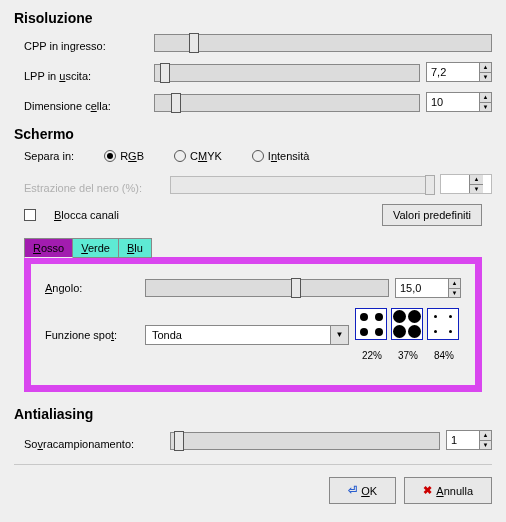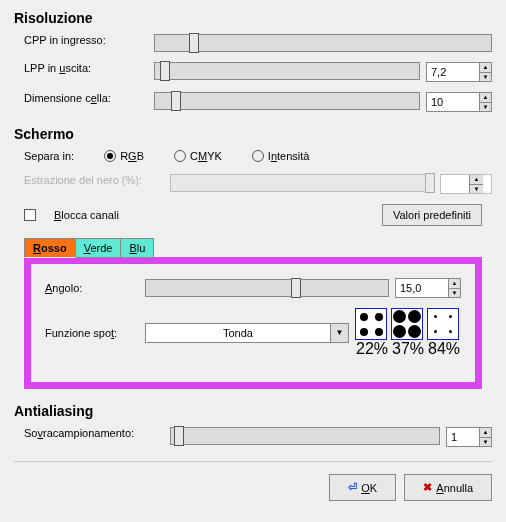--- a/index.html
+++ b/index.html
@@ -1,19 +1,19 @@
 <!DOCTYPE html>
 <html><head>
 <meta charset="utf-8">
 <style>
 * { box-sizing: border-box; margin: 0; padding: 0; }
 body { font-family: sans-serif; font-size: 11px; background: #efefef; color: #000; width: 506px; padding: 10px 14px; }
 .section-title { font-weight: bold; font-size: 14px; margin-bottom: 8px; }
 .section { margin-bottom: 14px; }
-.row { display: flex; align-items: flex-start; margin-bottom: 10px; gap: 6px; }
+.row { display: flex; align-items: flex-end; margin-bottom: 10px; gap: 6px; }
 .row label { width: 124px; }
 .row-indent { margin-left: 10px; }
 .slider-track { flex: 1; height: 18px; background: #dcdcdc; border: 1px solid #888; position: relative; }
 .slider-thumb { position: absolute; top: -2px; width: 10px; height: 20px; background: #e8e8e8; border: 1px solid #555; }
 .slider-track.disabled { background: #e8e8e8; border-color: #bbb; }
 .slider-track.disabled .slider-thumb { border-color: #aaa; }
 .spin { display: flex; border: 1px solid #888; background: #fff; height: 20px; width: 66px; }
 .spin input { border: none; width: 52px; padding: 2px 4px; font-size: 11px; background: transparent; outline: none; }
 .spin-btns { display: flex; flex-direction: column; border-left: 1px solid #888; width: 14px; }
 .spin-btns span { flex: 1; font-size: 6px; line-height: 8px; text-align: center; background: #e0e0e0; cursor: pointer; }
@@ -24,33 +24,33 @@
 .radio-item { display: flex; align-items: center; gap: 4px; cursor: pointer; }
 .radio-outer { width: 12px; height: 12px; border: 1px solid #555; border-radius: 50%; display: flex; align-items: center; justify-content: center; }
 .radio-inner { width: 6px; height: 6px; background: #000; border-radius: 50%; }
 .disabled-label { color: #b0b0b0; }
 .chk-row { display: flex; align-items: center; justify-content: space-between; margin: 0 10px 12px 10px; }
 .chk-item { display: flex; align-items: center; gap: 18px; cursor: pointer; }
 .chk-box { width: 12px; height: 12px; border: 1px solid #555; background: #fff; }
 .btn { border: 1px solid #888; background: #e8e8e8; padding: 4px 10px; font-size: 11px; cursor: pointer; display: inline-flex; align-items: center; gap: 4px; }
 .tabs { display: flex; margin-left: 10px; }
 .tab { border: 1px solid #888; padding: 3px 8px; background: #5eead4; cursor: pointer; position: relative; font-size: 11px; }
-.tab.active { background: #f97316; border-bottom: 1px solid #efefef; z-index: 2; font-weight: bold; }
+.tab.active { background: #a21caf; border-bottom: 1px solid #efefef; z-index: 2; }
 .tab:not(:first-child) { margin-left: -1px; }
 .tab-panel { border: 7px solid #d946ef; margin: -1px 10px 0 10px; padding: 14px; }
 .panel-row { display: flex; align-items: center; margin-bottom: 10px; gap: 6px; }
 .panel-row label { width: 94px; }
 .select-box { flex: 1; display: flex; border: 1px solid #888; height: 20px; background: #fff; }
-.select-box span { flex: 1; padding: 3px 6px; text-align: center; }
+.select-box span { flex: 1; padding: 3px 6px; }
 .select-arrow { width: 18px; background: #e0e0e0; border-left: 1px solid #888; text-align: center; font-size: 8px; line-height: 18px; }
 .spot-previews { display: flex; gap: 2px; }
 .preview { width: 34px; text-align: center; }
 .preview-cell { width: 32px; height: 32px; border: 1px solid #1020c0; background: #fff; display: grid; grid-template: repeat(2,1fr)/repeat(2,1fr); place-items: center; }
 .preview-cell .dot { background: #000; border-radius: 50%; }
-.preview-lbl { font-size: 16px; margin-top: 0; }
+.preview-lbl { font-size: 10px; margin-top: 10px; }
 u { text-decoration: underline; }
 hr.sep { border: none; border-top: 1px solid #c8c8c8; margin: 6px 0 12px 0; }
 .bottom-btns { display: flex; justify-content: flex-end; gap: 8px; margin-top: 12px; }
 .bottom-btns .btn { padding: 6px 18px; }
 .ic-ok { color: #2b5fcf; font-weight: bold; }
 .ic-x { color: #c00; font-weight: bold; }
 </style>
 </head>
 <body>
 

